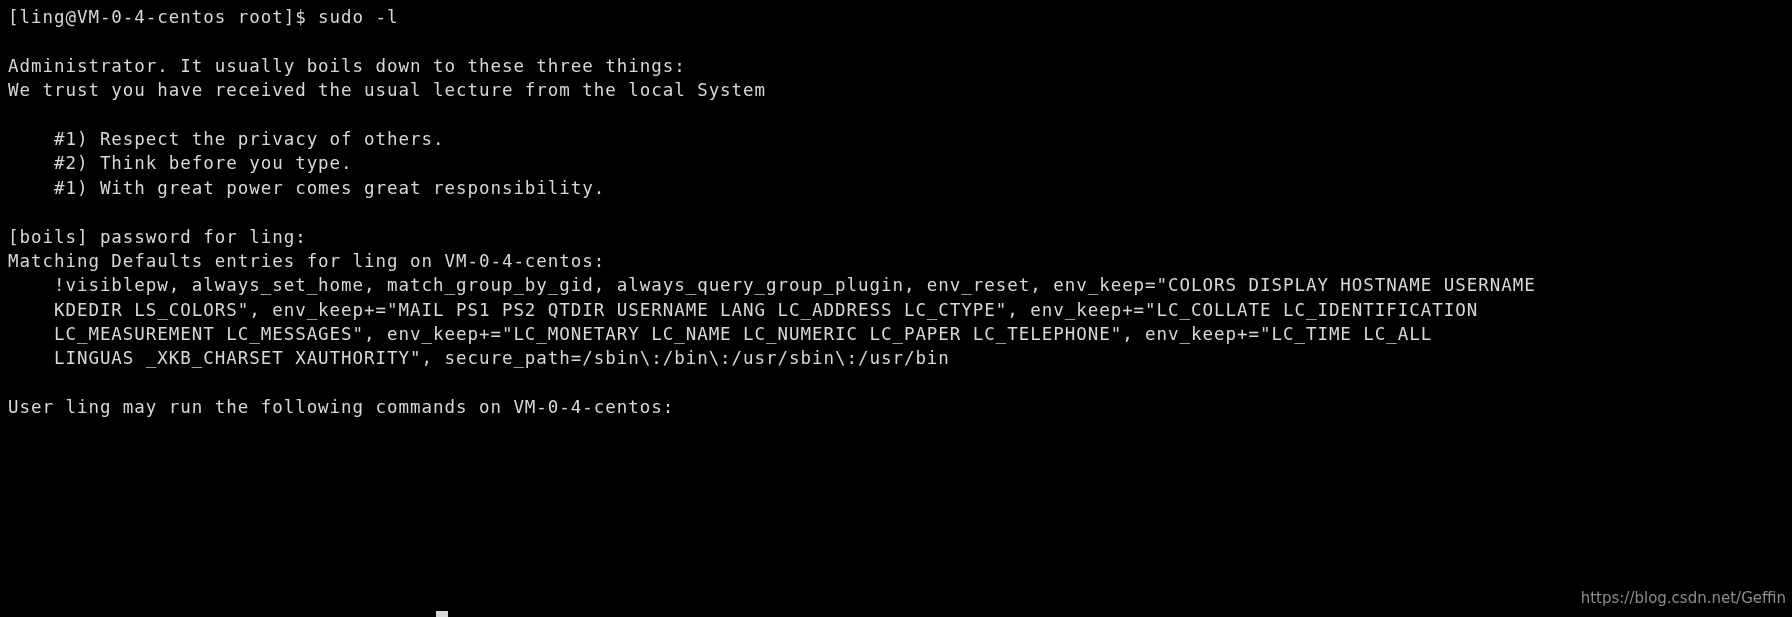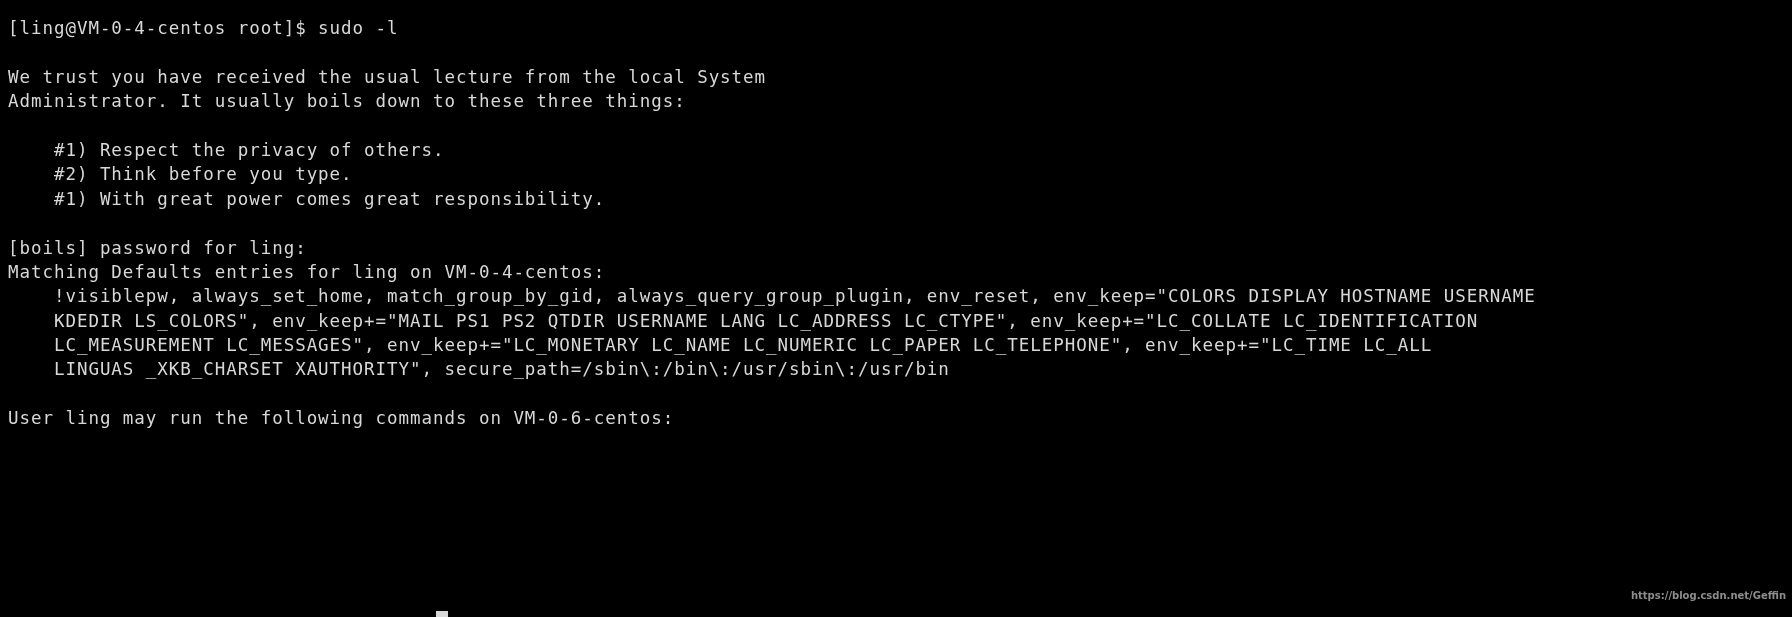--- a/index.html
+++ b/index.html
@@ -13,79 +13,78 @@
     height: 617px;
     background: #000000;
     overflow: hidden;
     font-family: "DejaVu Sans Mono", "Liberation Mono", monospace;
   }
   #screen {
     position: absolute;
     left: 0;
     top: 0;
     width: 1792px;
-    padding-top: 16px;
+    padding-top: 5px;
     box-sizing: border-box;
   }
   .line {
     font-family: "DejaVu Sans Mono", "Liberation Mono", monospace;
     font-size: 17.5px;
     line-height: 24.4px;
     color: #d8d8d8;
     white-space: pre;
     padding-left: 8px;
     letter-spacing: 0.95px;
     height: 24.4px;
     overflow: hidden;
   }
   .line.blank {
     color: transparent;
   }
   #watermark {
     position: absolute;
     right: 6px;
-    bottom: 16px;
+    bottom: 10px;
     font-family: "DejaVu Sans", "Liberation Sans", sans-serif;
-    font-size: 10px;
+    font-size: 15px;
     color: #8d8d8d;
     white-space: pre;
     letter-spacing: 0px;
-    font-weight: bold;
   }
   #cursor {
     position: absolute;
     left: 436px;
     bottom: 0px;
     width: 12px;
     height: 6px;
     background: #d8d8d8;
   }
 </style>
 </head>
 <body>
 
 <div id="terminal">
 
   <div id="screen">
     <div class="line">[ling@VM-0-4-centos root]$ sudo -l</div>
     <div class="line blank"></div>
+    <div class="line">Administrator. It usually boils down to these three things:</div>
     <div class="line">We trust you have received the usual lecture from the local System</div>
-    <div class="line">Administrator. It usually boils down to these three things:</div>
     <div class="line blank"></div>
     <div class="line">    #1) Respect the privacy of others.</div>
     <div class="line">    #2) Think before you type.</div>
     <div class="line">    #1) With great power comes great responsibility.</div>
     <div class="line blank"></div>
     <div class="line">[boils] password for ling:</div>
     <div class="line">Matching Defaults entries for ling on VM-0-4-centos:</div>
     <div class="line">    !visiblepw, always_set_home, match_group_by_gid, always_query_group_plugin, env_reset, env_keep="COLORS DISPLAY HOSTNAME USERNAME</div>
     <div class="line">    KDEDIR LS_COLORS", env_keep+="MAIL PS1 PS2 QTDIR USERNAME LANG LC_ADDRESS LC_CTYPE", env_keep+="LC_COLLATE LC_IDENTIFICATION</div>
     <div class="line">    LC_MEASUREMENT LC_MESSAGES", env_keep+="LC_MONETARY LC_NAME LC_NUMERIC LC_PAPER LC_TELEPHONE", env_keep+="LC_TIME LC_ALL</div>
     <div class="line">    LINGUAS _XKB_CHARSET XAUTHORITY", secure_path=/sbin\:/bin\:/usr/sbin\:/usr/bin</div>
     <div class="line blank"></div>
-    <div class="line">User ling may run the following commands on VM-0-6-centos:</div>
+    <div class="line">User ling may run the following commands on VM-0-4-centos:</div>
   </div>
 
   <div id="cursor"></div>
 
   <div id="watermark">https://blog.csdn.net/Geffin</div>
 
 </div>
 
 </body></html>

